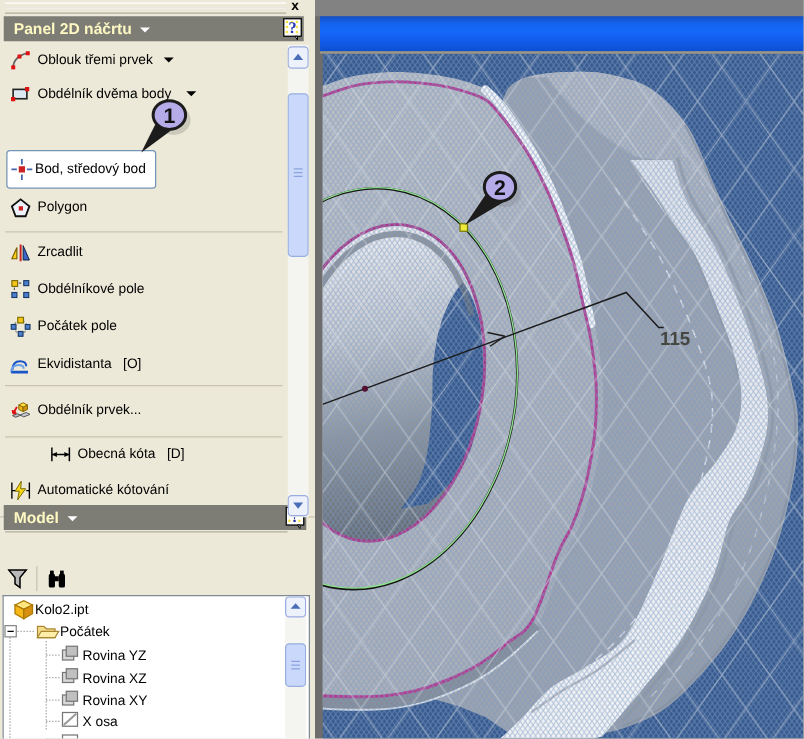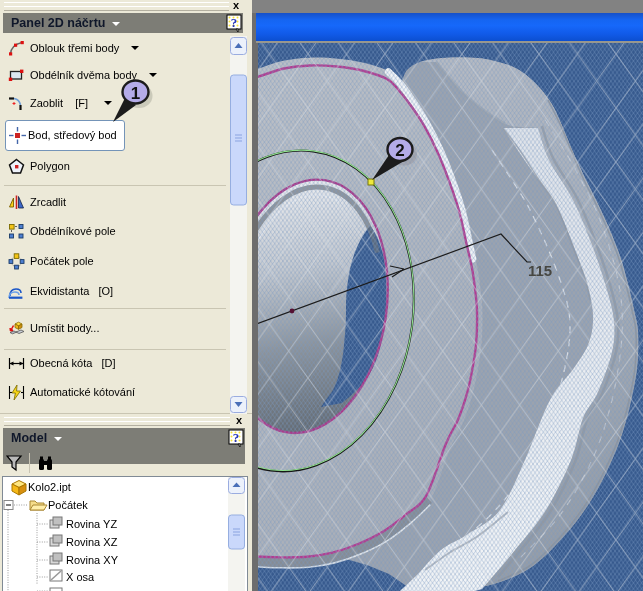--- a/index.html
+++ b/index.html
@@ -1,21 +1,21 @@
 <!DOCTYPE html>
 <html><head><meta charset="utf-8">
 <style>
 html,body{margin:0;padding:0;}
 #page{position:relative;width:643px;height:591px;overflow:hidden;background:#ece9d8;
   font-family:"Liberation Sans",sans-serif;}
 .abs{position:absolute;}
 
 .grip{position:absolute;height:3px;border-top:1px solid #ffffff;border-bottom:1px solid #b3afa0;}
 .closex{position:absolute;font:bold 11px "Liberation Sans",sans-serif;color:#000;}
-.hdr{position:absolute;background:#7d7d76;color:#0f172a;font:bold 12.5px "Liberation Sans",sans-serif;}
+.hdr{position:absolute;background:#7d7d76;color:#fef9c3;font:bold 12.5px "Liberation Sans",sans-serif;}
 .hdr .t{position:absolute;left:8px;top:3px;}
 .item{position:absolute;left:0;width:229px;height:26px;}
 .item .ic{position:absolute;left:8px;top:5px;width:17px;height:17px;}
 .item .tx{position:absolute;left:30px;top:7px;font:11px "Liberation Sans",sans-serif;color:#000;white-space:nowrap;}
 .sep{position:absolute;left:4px;width:222px;height:0;border-top:1px solid #c9c5b2;}
 .darr{display:inline-block;width:0;height:0;border-left:4px solid transparent;border-right:4px solid transparent;border-top:4px solid #000;vertical-align:middle;}
 </style></head>
 <body>
 <div id="page">
 
@@ -44,41 +44,31 @@
   </svg>
 </div>
 
 <div class="item" style="top:35px;">
   <svg class="ic" viewBox="0 0 17 17">
         <path d="M2.5,14 Q3,5 14,2.5" fill="none" stroke="#666" stroke-width="1.4"></path>
         <rect x="1" y="12.3" width="3.2" height="3.2" fill="#dd1111"></rect>
         <rect x="6" y="3.6" width="3.2" height="3.2" fill="#dd1111"></rect>
         <rect x="12.6" y="1" width="3.2" height="3.2" fill="#dd1111"></rect>
       </svg>
-  <span class="tx">Oblouk třemi body</span>
+  <span class="tx">Oblouk třemi prvek</span>
   <span class="darr" style="position:absolute;left:131px;top:11px;"></span>
 </div>
 <div class="item" style="top:62px;">
   <svg class="ic" viewBox="0 0 17 17">
         <rect x="2.5" y="4.5" width="11" height="7.5" fill="#dce8f2" stroke="#222" stroke-width="1.3"></rect>
         <rect x="0.8" y="10.6" width="3.4" height="3.4" fill="#dd1111"></rect>
         <rect x="12" y="2.6" width="3.4" height="3.4" fill="#dd1111"></rect>
       </svg>
   <span class="tx">Obdélník dvěma body</span>
   <span class="darr" style="position:absolute;left:149px;top:11px;"></span>
-</div>
-<div class="item" style="top:90px;">
-  <svg class="ic" viewBox="0 0 17 17">
-        <path d="M1,3.5 L6,3.5" stroke="#111" stroke-width="2.2" fill="none"></path>
-        <path d="M6,3.5 Q11.5,4.5 12.5,10" stroke="#6f9fd8" stroke-width="1.6" fill="none"></path>
-        <path d="M12.5,10 L12.5,15" stroke="#111" stroke-width="2.2" fill="none"></path>
-        <path d="M4.5,8.5 l3,0 m-1.5,-1.5 l0,3" stroke="#ee2222" stroke-width="1" fill="none"></path>
-      </svg>
-  <span class="tx">Zaoblit&nbsp;&nbsp;&nbsp;&nbsp;[F]</span>
-  <span class="darr" style="position:absolute;left:104px;top:11px;"></span>
 </div>
 
 <div class="abs" style="left:5px;top:120px;width:118px;height:29px;background:#fff;border:1px solid #7494b8;border-radius:3px;"></div>
 <div class="item" style="top:122px;">
   <svg class="ic" style="left:9px;" viewBox="0 0 17 17">
         <g stroke="#4466aa" stroke-width="1.4">
           <line x1="0" y1="8.5" x2="4.5" y2="8.5"></line>
           <line x1="12.5" y1="8.5" x2="17" y2="8.5"></line>
           <line x1="8.5" y1="0" x2="8.5" y2="4.5"></line>
           <line x1="8.5" y1="12.5" x2="8.5" y2="17"></line>
@@ -139,24 +129,24 @@
   <svg class="ic" viewBox="0 0 17 17">
         <path d="M8,12 l5,-2 l3,1.5 l-5,2 z" fill="#c8ccd4" stroke="#555" stroke-width="0.8"></path>
         <path d="M2,12.5 l4,-1.5 l2.5,1.2 l-4,1.6 z" fill="#b8bdc6" stroke="#555" stroke-width="0.8"></path>
         <g transform="translate(6,1)">
           <path d="M1,3 L4.5,1.2 L8,3 L4.5,4.8 Z" fill="#ffe040" stroke="#8a6a00" stroke-width="0.8"></path>
           <path d="M1,3 L4.5,4.8 L4.5,8.3 L1,6.5 Z" fill="#f0b517" stroke="#8a6a00" stroke-width="0.8"></path>
           <path d="M8,3 L4.5,4.8 L4.5,8.3 L8,6.5 Z" fill="#cf9010" stroke="#8a6a00" stroke-width="0.8"></path>
         </g>
         <path d="M5.5,5.5 L2.5,11 M2.5,11 l-0.4,-3 m0.4,3 l2.6,-1" stroke="#dd1111" stroke-width="1.5" fill="none"></path>
       </svg>
-  <span class="tx">Umístit body...</span>
+  <span class="tx">Obdélník prvek...</span>
 </div>
 <div class="sep" style="top:349px;"></div>
-<div class="item" style="top:350px;">
+<div class="item" style="top:350px;margin-left:32px;">
   <svg class="ic" viewBox="0 0 17 17">
         <g stroke="#000" stroke-width="1.2">
           <line x1="1.5" y1="3" x2="1.5" y2="14"></line>
           <line x1="15.5" y1="3" x2="15.5" y2="14"></line>
           <line x1="1.5" y1="8.5" x2="15.5" y2="8.5"></line>
         </g>
         <path d="M1.5,8.5 l4,-2 v4 z M15.5,8.5 l-4,-2 v4 z" fill="#000"></path>
       </svg>
   <span class="tx">Obecná kóta&nbsp;&nbsp;&nbsp;[D]</span>
 </div>
@@ -171,21 +161,21 @@
         <path d="M9,1 L4,9 h3.4 L6,16 L12.5,7 H8.6 Z" fill="#f7d517" stroke="#7a6a00" stroke-width="0.8"></path>
       </svg>
   <span class="tx">Automatické kótování</span>
 </div>
 
 <div class="abs" style="left:0;top:413px;width:252px;height:1px;background:#c9c5b2;"></div>
 <div class="grip" style="left:4px;top:417px;width:226px;"></div>
 <div class="grip" style="left:4px;top:421px;width:226px;"></div>
 <div class="closex" style="left:236px;top:414px;">x</div>
 
-<div class="hdr" style="left:3px;top:428px;width:242px;height:36px;">
+<div class="hdr" style="left:3px;top:404px;width:242px;height:20px;">
   <span class="t">Model <span class="darr" style="border-top-color:#fff;margin-left:3px;"></span></span>
   <svg class="abs" style="left:225px;top:1px;" width="17" height="18" viewBox="0 0 17 18">
     <rect x="1" y="1" width="14" height="14" fill="#fff" stroke="#000"></rect>
     <g fill="#f7e23a">
           <circle cx="3.5" cy="3.5" r="1"></circle>
           <circle cx="7.5" cy="3.5" r="1"></circle>
           <circle cx="11.5" cy="3.5" r="1"></circle>
           <circle cx="3.5" cy="7.5" r="1"></circle>
           <circle cx="11.5" cy="7.5" r="1"></circle>
           <circle cx="3.5" cy="11.5" r="1"></circle>

